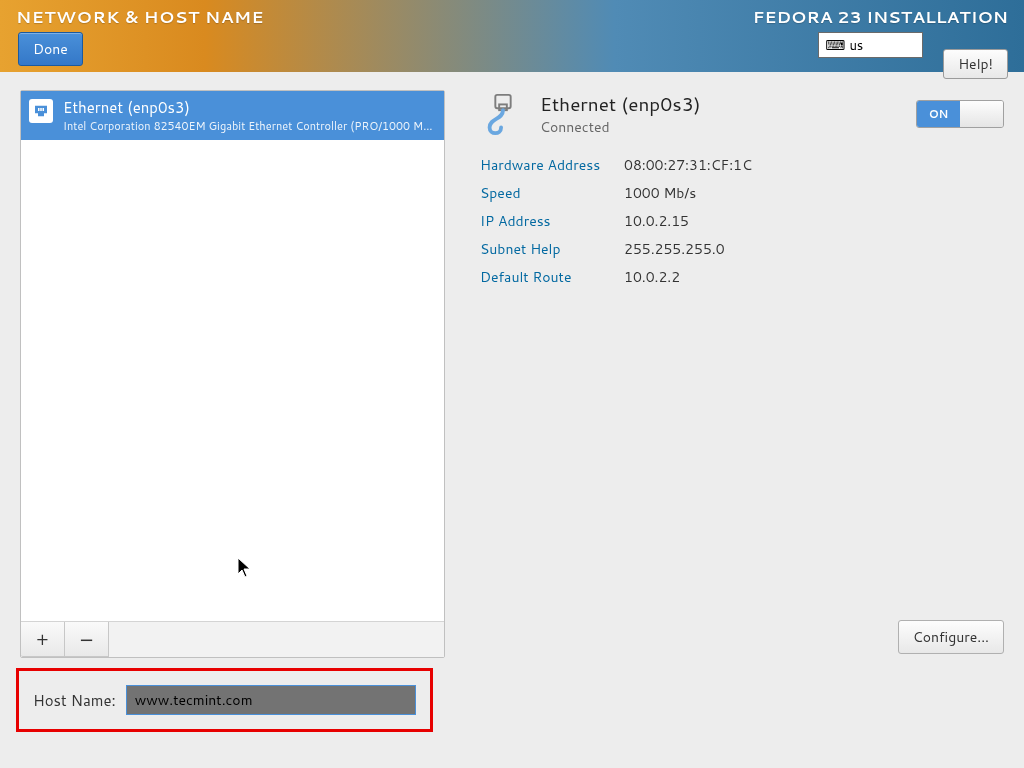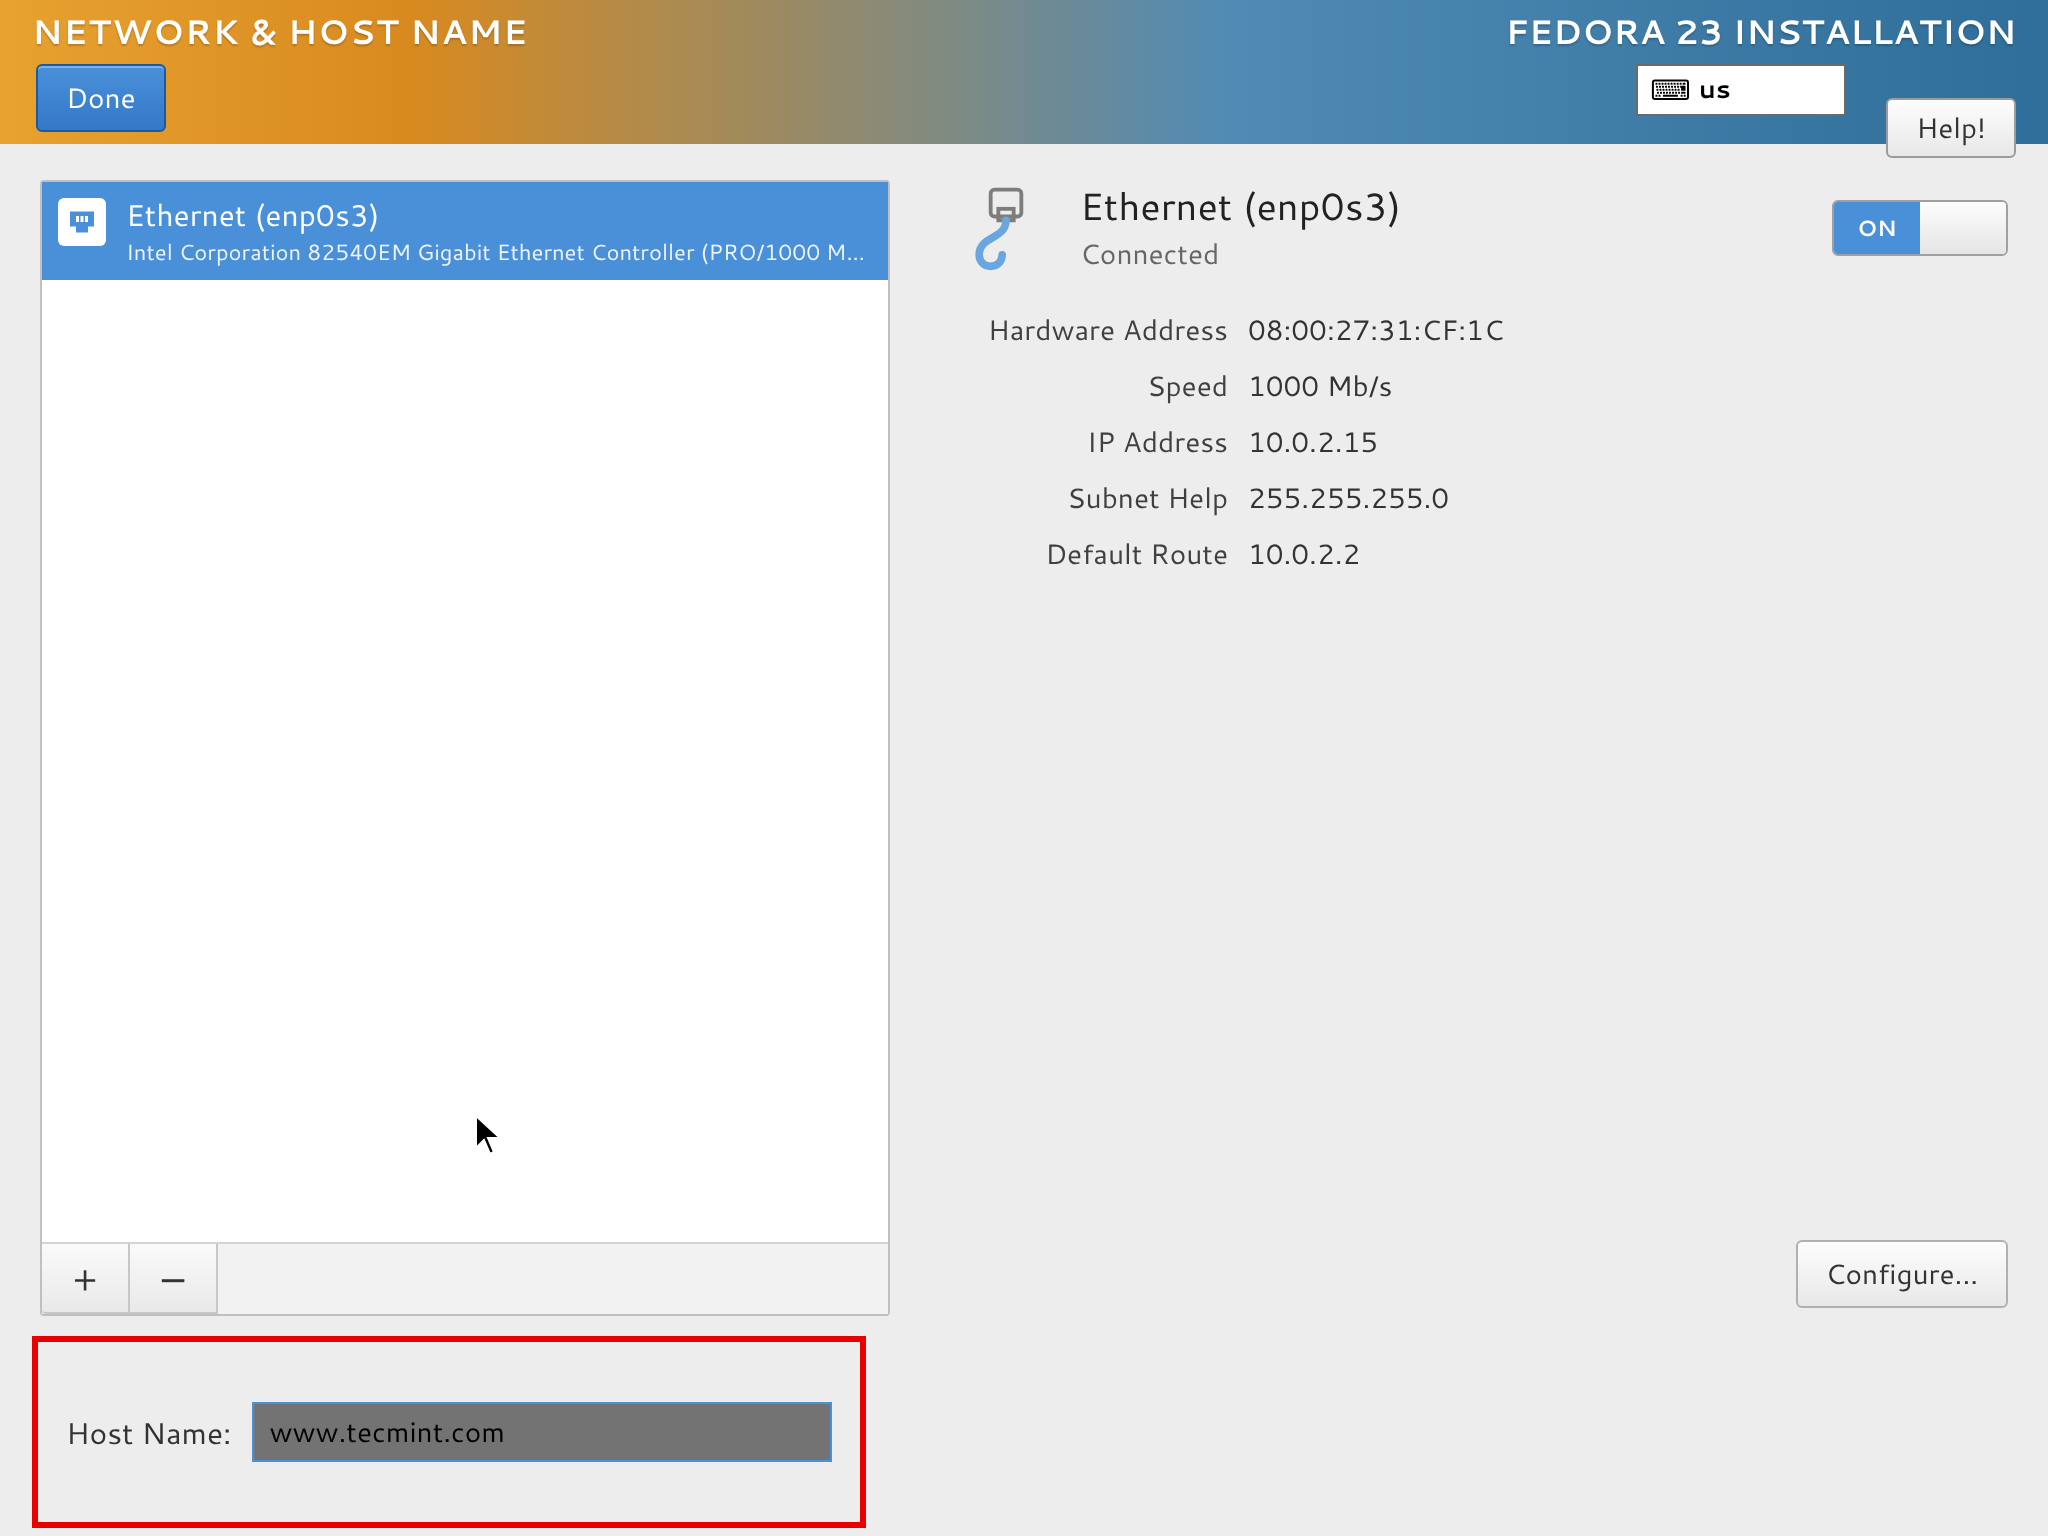--- a/index.html
+++ b/index.html
@@ -165,40 +165,40 @@
     font-weight: 600;
     display: flex; align-items:center; justify-content:center;
   }
   .toggle .off {
     flex: 1;
     background: linear-gradient(#fdfdfd,#e5e5e5);
   }
 
   .kv-table { margin-top: 6px; }
   .kv-row { display: flex; margin-bottom: 8px; font-size: 14px; color: #333; }
-  .kv-row .k { width: 140px; text-align: right; padding-right: 6px; color: #404040; }
+  .kv-row .k { width: 140px; padding-right: 6px; color: #0369a1; }
   .kv-row .v { padding-left: 4px; }
 
   .configure-btn {
     position: absolute;
     right: 0; top: 530px;
     background: linear-gradient(#fdfdfd,#e8e8e8);
     border: 1px solid #b0b0b0;
     color: #333;
     font-size: 14px;
     padding: 6px 14px;
     border-radius: 3px;
     cursor: pointer;
   }
 
   
   .hostname-wrap {
     position: absolute;
     left: -4px; top: 578px;
-    padding: 30px 14px;
+    padding: 14px 14px;
     border: 3px solid #e70000;
     display: flex;
     align-items: center;
     gap: 10px;
   }
   .hostname-wrap label { font-size: 15px; color: #333; }
   .hostname-wrap input {
     width: 290px;
     height: 30px;
     border: 1px solid #4a90d9;
@@ -222,21 +222,21 @@
 </head>
 <body>
 
 <div class="topbar">
   <div class="title-left">NETWORK &amp; HOST NAME</div>
   <div class="title-right">FEDORA 23 INSTALLATION</div>
   <button class="done-btn">Done</button>
   <div class="right-ctrls">
     <div class="lang-box">
       <span class="kb-icon">⌨</span>
-      <span style="font-weight:700">us</span>
+      <span style="font-weight:400">us</span>
     </div>
     <button class="help-btn">Help!</button>
   </div>
 </div>
 
 <div class="content">
 
   <div class="left-panel">
     <div class="iface-list">
       <div class="iface-item">

